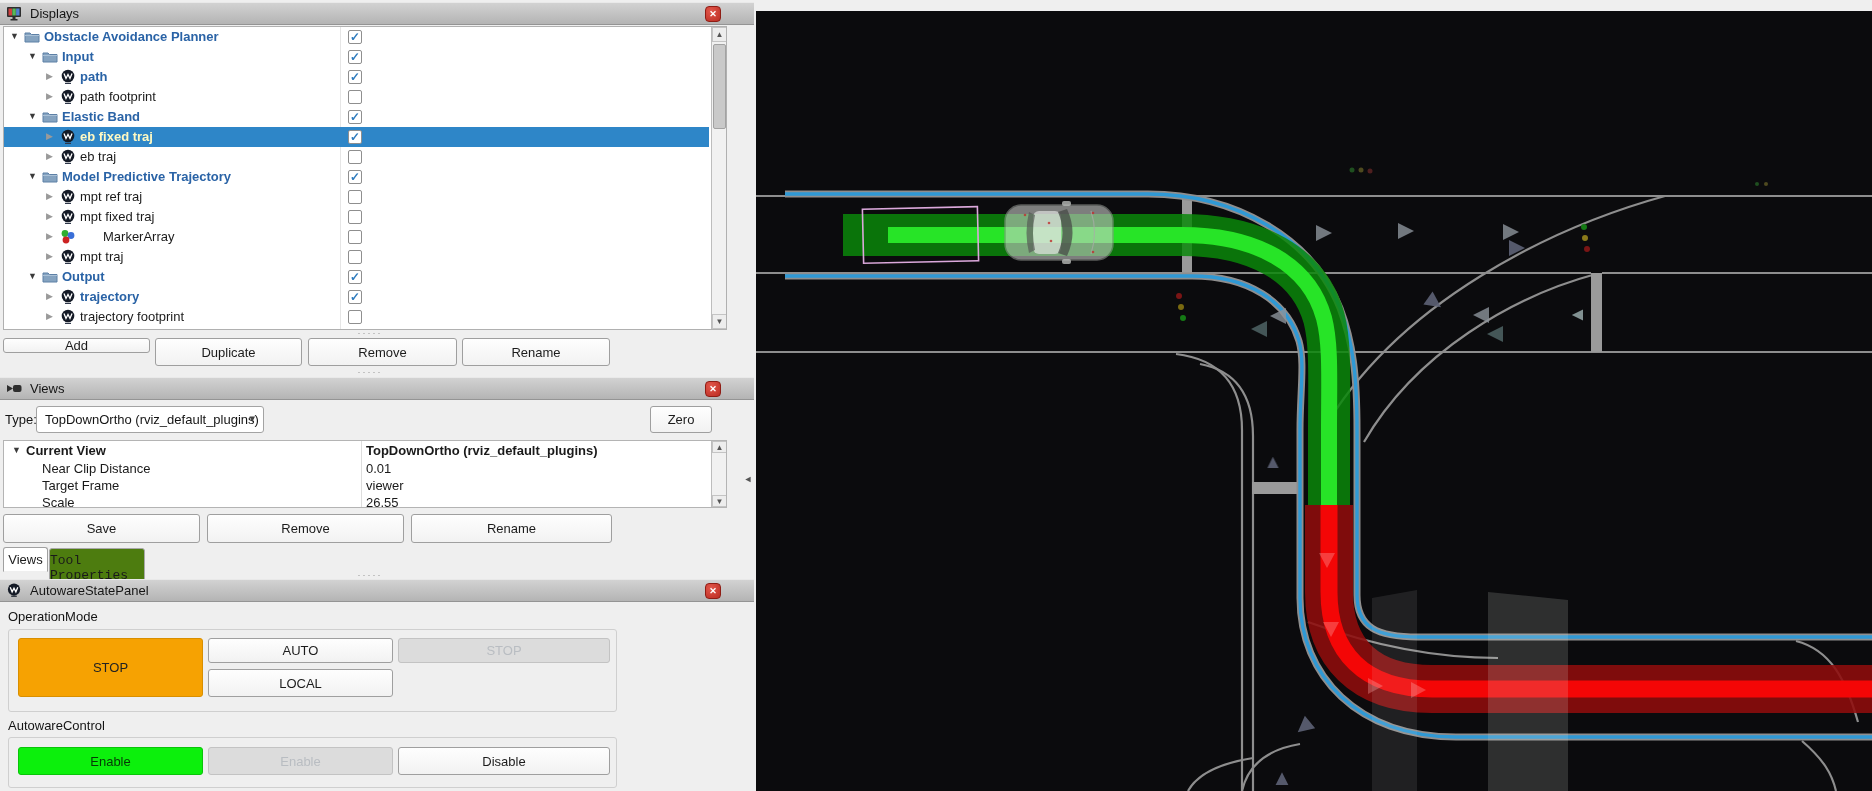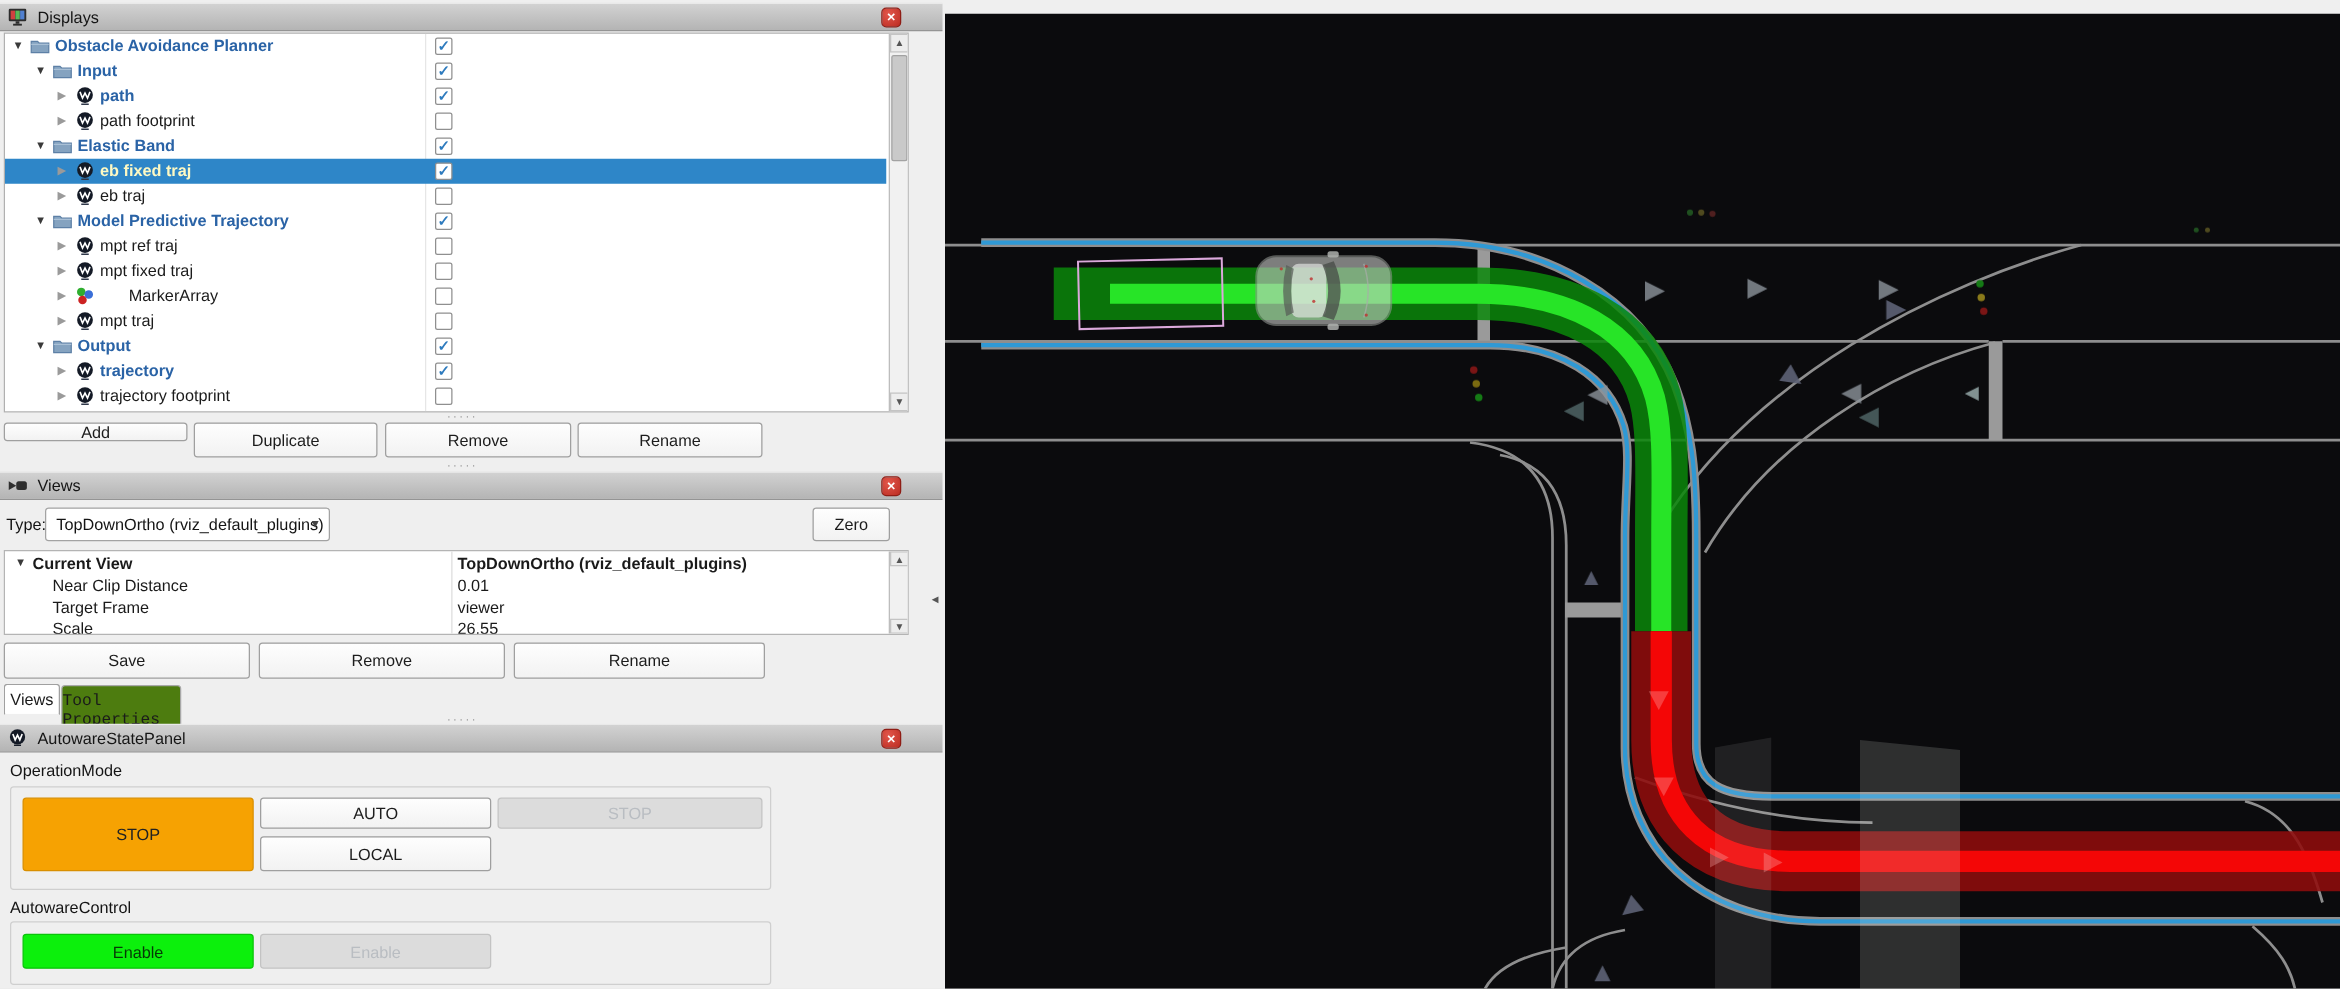--- a/index.html
+++ b/index.html
@@ -334,20 +334,21 @@
   <div class="groupbox" style="top:629px; height:83px"></div>
   <div class="btn orange" style="left:18px; top:638px; width:185px; height:59px">STOP</div>
   <div class="btn" style="left:208px;top:638px; width:185px; height:25px">AUTO</div>
   <div class="btn disabled" style="left:398px;top:638px; width:212px; height:25px">STOP</div>
   <div class="btn" style="left:208px;top:669px; width:185px; height:28px">LOCAL</div>
 
   <span class="lbl" style="left:8px; top:718px">AutowareControl</span>
   <div class="groupbox" style="top:737px; height:51px"></div>
   <div class="btn green" style="left:18px; top:747px; width:185px; height:28px">Enable</div>
   <div class="btn disabled" style="left:208px;top:747px; width:185px; height:28px">Enable</div>
+  <div class="btn" style="left:398px;top:747px; width:212px; height:28px">Disable</div>
 
   <div class="collapser">◄</div>
 </div>
 
 <svg class="viewport" viewBox="0 0 1116 791">
   <rect x="0" y="11" width="1116" height="780" fill="#0b0b0d"></rect>
 
   <g stroke="#8e8e8e" stroke-width="2.2" fill="none">
     <path d="M0,196 H1116"></path>
     <path d="M0,273 H835"></path>

